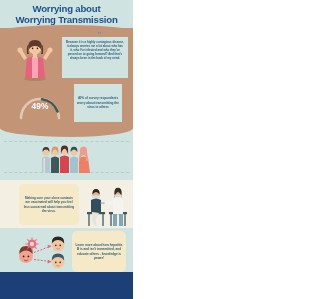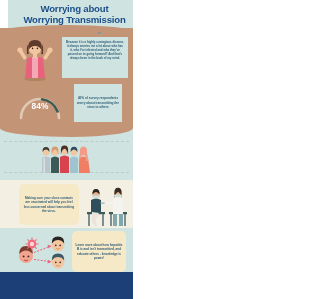--- a/index.html
+++ b/index.html
@@ -10,21 +10,21 @@
     background: #ffffff;
   }
   .poster {
     position: relative;
     width: 133px; height: 299px;
     overflow: hidden;
   }
 
   
   .header {
-    position: absolute; top: 0; left: 8px;
+    position: absolute; top: 0; left: 0;
     width: 133px; height: 28px;
     background: #cfe3e0;
   }
   .title {
     position: absolute; top: 3px; left: 0; width: 133px;
     text-align: center;
     color: #1d4f8b;
     font-size: 9.6px;
     font-weight: bold;
     line-height: 11px;
@@ -205,21 +205,21 @@
 
   <div class="quote-mark">”</div>
   <div class="quote-box">
     <div class="quote-text">Because it is a highly contagious disease, it always worries me a lot about who has it, who I've infected and who they've passed on to going forward? And that's always been in the back of my mind.</div>
   </div>
 
   <svg class="gauge" viewBox="0 0 48 34">
     <path d="M5 32 A19 19 0 0 1 43 32" fill="none" stroke="#e0c9b4" stroke-width="2.6" stroke-linecap="round"></path>
     <path d="M26 13.2 A19 19 0 0 1 41.6 25.5" fill="none" stroke="#3d5a55" stroke-width="2.6" stroke-linecap="round"></path>
   </svg>
-  <div class="gauge-label">84%</div>
+  <div class="gauge-label">49%</div>
 
   <div class="stat-box">
     <div class="stat-text">40% of survey respondents worry about transmitting the virus to others</div>
   </div>
 
   <div class="band-teal">
     <div class="band-teal-edge"></div>
   </div>
   <div class="dash-line dash-top"></div>
   <div class="dash-line dash-bottom"></div>

